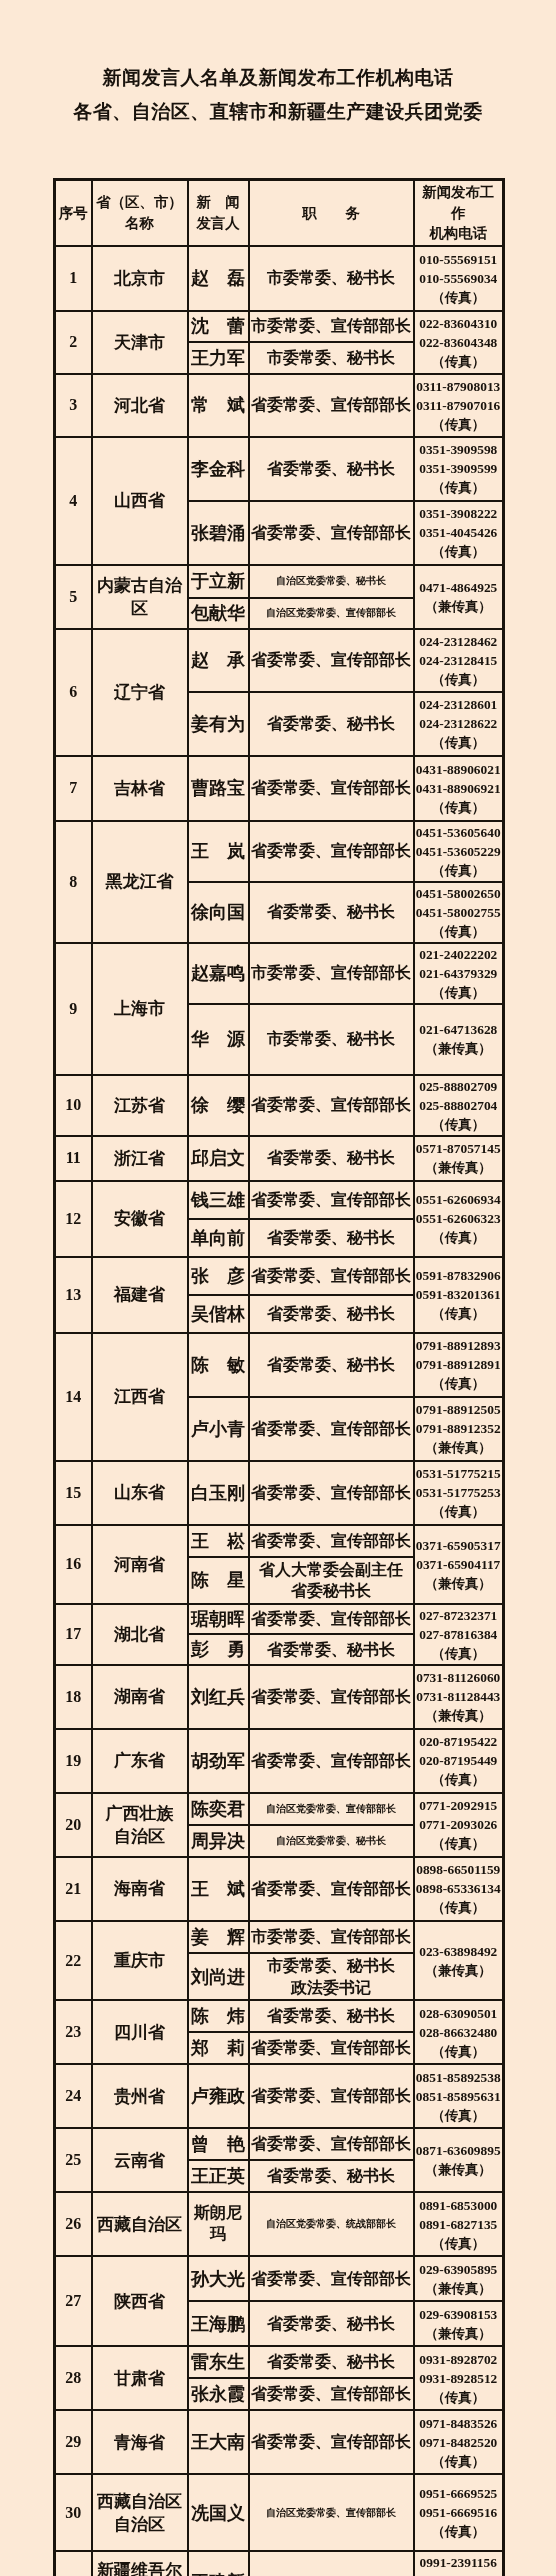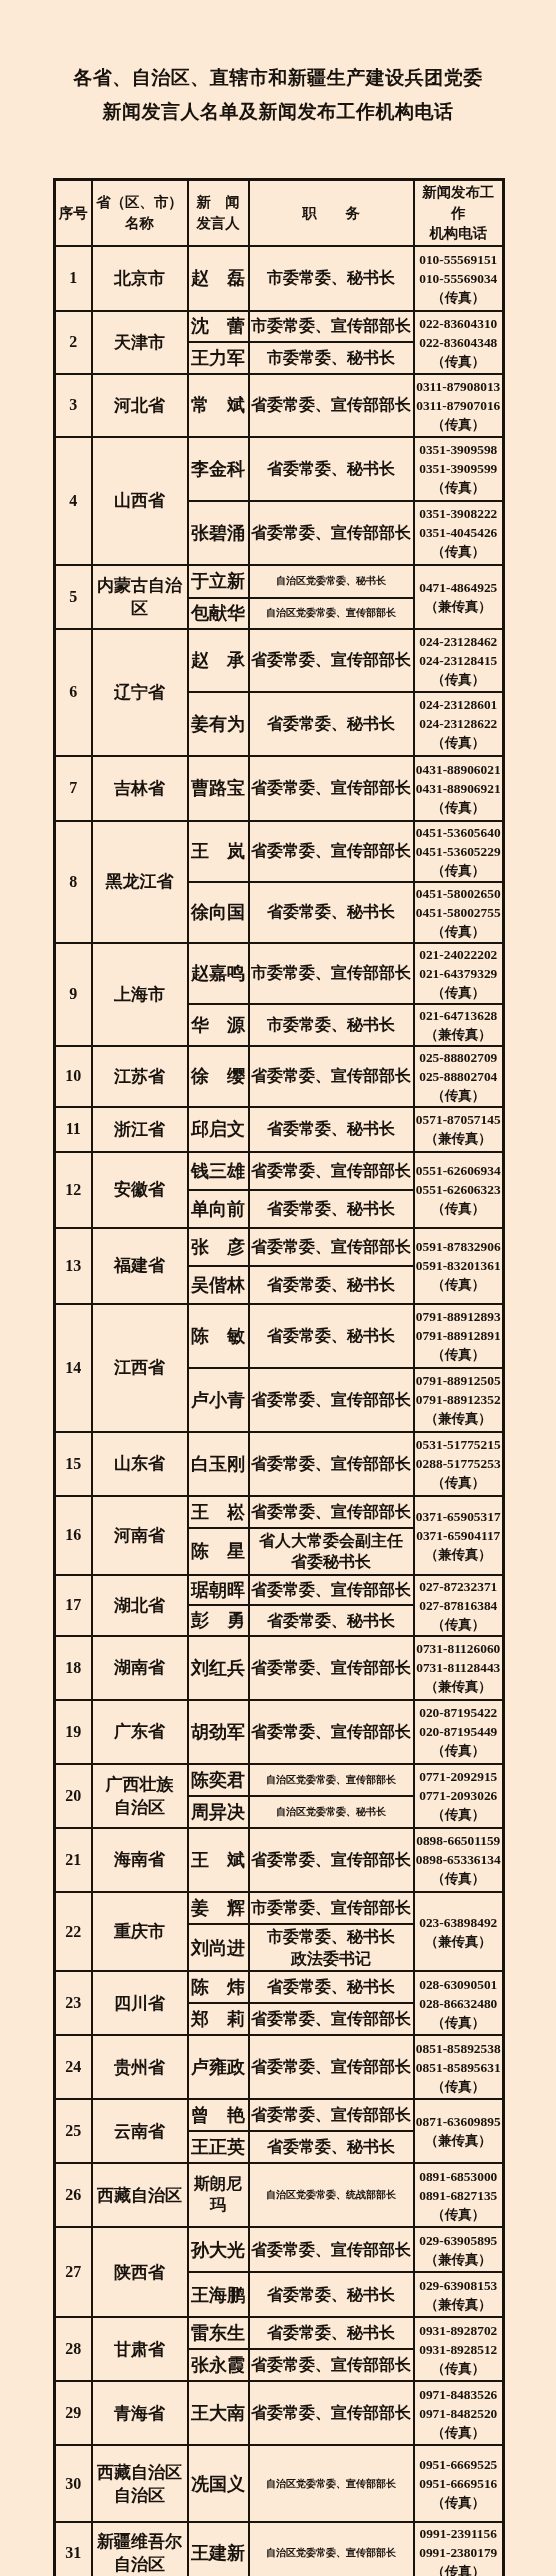--- a/index.html
+++ b/index.html
@@ -38,22 +38,22 @@
   td.name{font-size:18px;}
   td.name.small{font-size:16px;}
   td.duty{font-size:16px;line-height:21.6px;white-space:pre-line;}
   td.duty.small{font-size:10px;}
   td.phone{font-size:13.4px;line-height:19px;white-space:pre-line;padding:1px 1px;}
 </style>
 </head>
 <body>
 
 <div class="title">
+  <div>新闻发言人名单及新闻发布工作机构电话</div>
   <div>各省、自治区、直辖市和新疆生产建设兵团党委</div>
-  <div>新闻发言人名单及新闻发布工作机构电话</div>
 </div>
 
 <table>
   <colgroup>
     <col style="width:37px">
       <col style="width:96px">
       <col style="width:61px">
       <col style="width:165px">
       <col style="width:90px">
   </colgroup>
@@ -180,21 +180,21 @@
 
   <tr style="height:58px">
     <td class="no" rowspan="2">9</td>
     <td class="prov" rowspan="2">上海市</td>
     <td class="name">赵嘉鸣</td>
     <td class="duty">市委常委、宣传部部长</td>
     <td class="phone">021-24022202
 021-64379329
 （传真）</td>
   </tr>
-  <tr style="height:42px">
+  <tr style="height:71px">
     <td class="name">华　源</td>
     <td class="duty">市委常委、秘书长</td>
     <td class="phone">021-64713628
 （兼传真）</td>
   </tr>
 
   <tr style="height:55px">
     <td class="no">10</td>
     <td class="prov">江苏省</td>
     <td class="name">徐　缨</td>
@@ -257,21 +257,21 @@
 0791-88912352
 （兼传真）</td>
   </tr>
 
   <tr style="height:64px">
     <td class="no">15</td>
     <td class="prov">山东省</td>
     <td class="name">白玉刚</td>
     <td class="duty">省委常委、宣传部部长</td>
     <td class="phone">0531-51775215
-0288-51775253
+0531-51775253
 （传真）</td>
   </tr>
 
   <tr style="height:32px">
     <td class="no" rowspan="2">16</td>
     <td class="prov" rowspan="2">河南省</td>
     <td class="name">王　崧</td>
     <td class="duty">省委常委、宣传部部长</td>
     <td class="phone" rowspan="2">0371-65905317
 0371-65904117

